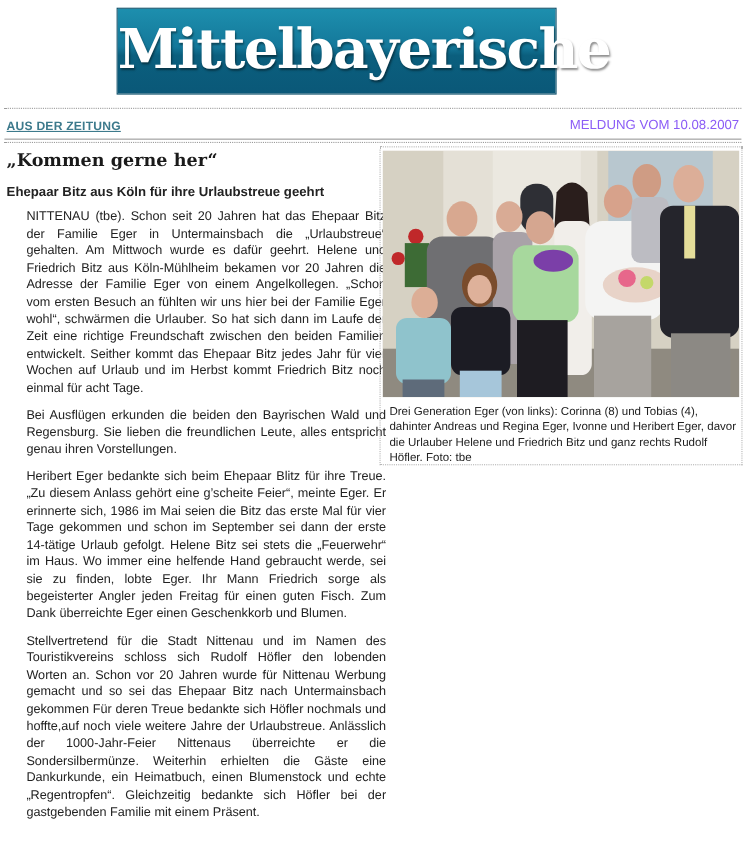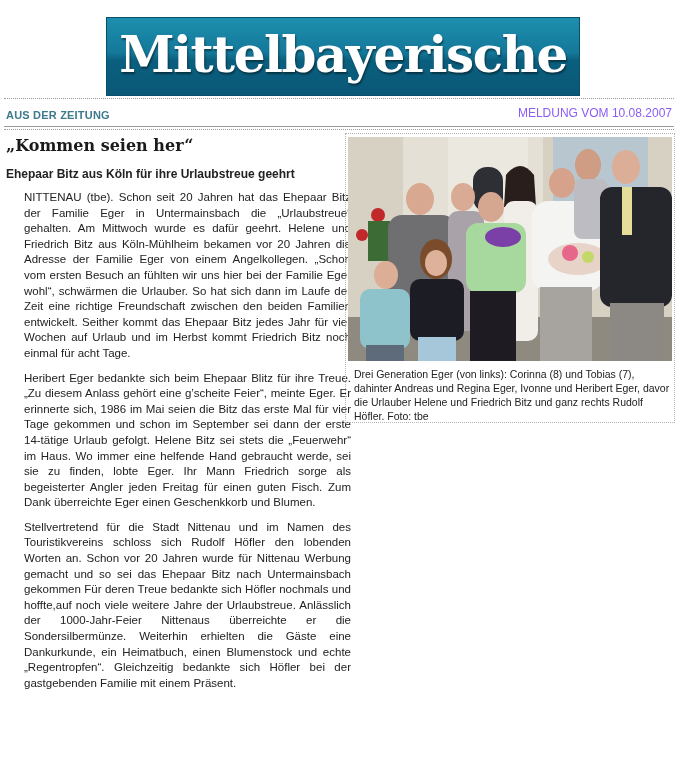--- a/index.html
+++ b/index.html
@@ -1,31 +1,31 @@
 <!DOCTYPE html>
 <html><head>
 <meta charset="utf-8">
 <style>
   html, body { margin: 0; padding: 0; background: #ffffff; }
   body { width: 678px; height: 766px; position: relative; overflow: hidden;
          font-family: "Liberation Sans", sans-serif; color: #1a1a1a; }
 
-  .masthead { position: absolute; left: 106px; top: 17px; width: 474px; height: 79px;
+  .masthead { position: absolute; left: 106px; top: 7px; width: 400px; height: 79px;
               background: linear-gradient(to bottom, #1d8fae 0%, #14789a 45%, #0b5f7e 55%, #0a5878 100%);
               border: 1px solid #0a4f6a; box-sizing: border-box; }
   .masthead-text { position: absolute; left: 0; right: 0; top: 4px; text-align: center;
                    font-family: "DejaVu Serif", serif; font-weight: bold; font-size: 50px;
                    color: #ffffff; letter-spacing: -1.5px; line-height: 66px;
                    text-shadow: 1px 2px 2px rgba(0,0,0,0.45); }
 
   .rule-dotted { position: absolute; left: 4px; right: 4px; height: 0; border-top: 1px dotted #9a9a9a; }
   .rule-solid  { position: absolute; left: 4px; right: 4px; height: 0; border-top: 1px solid #9a9a9a; }
 
   .section-label { position: absolute; left: 6px; top: 109px; font-size: 11px; font-weight: bold;
-                   color: #3d7a8c; letter-spacing: 0.2px; }
+                   color: #3d7a8c; letter-spacing: 0.2px; text-decoration: underline; }
   .meldung { position: absolute; right: 6px; top: 106px; font-size: 12px; color: #8b5cf6; }
 
   .headline { position: absolute; left: 6px; top: 136px; font-family: "DejaVu Serif", serif;
               font-weight: bold; font-size: 16px; color: #1a1a1a; }
   .subline { position: absolute; left: 6px; top: 167px; font-size: 12px; font-weight: bold; color: #222; }
 
   .body-col { position: absolute; left: 6px; top: 190px; width: 327px; font-size: 11.5px;
               line-height: 15.6px; text-align: justify; color: #222; margin-left: 18px; }
   .body-col p { margin: 0 0 9px 0; }
 
@@ -42,25 +42,26 @@
 <div class="masthead">
   <div class="masthead-text">Mittelbayerische</div>
 </div>
 
 <div class="rule-dotted" style="top:98px;"></div>
 <div class="section-label">AUS DER ZEITUNG</div>
 <div class="meldung">MELDUNG VOM 10.08.2007</div>
 <div class="rule-solid" style="top:126px;"></div>
 <div class="rule-dotted" style="top:129px;"></div>
 
-<h1 class="headline" style="margin:0;">„Kommen seien her“</h1>
+<h1 class="headline" style="margin:0;">„Kommen gerne her“</h1>
 <div class="subline">Ehepaar Bitz aus Köln für ihre Urlaubstreue geehrt</div>
 
 <div class="body-col">
   <p>NITTENAU (tbe). Schon seit 20 Jahren hat das Ehepaar Bitz der Familie Eger in Untermainsbach die „Urlaubstreue“ gehalten. Am Mittwoch wurde es dafür geehrt. Helene und Friedrich Bitz aus Köln-Mühlheim bekamen vor 20 Jahren die Adresse der Familie Eger von einem Angelkollegen. „Schon vom ersten Besuch an fühlten wir uns hier bei der Familie Eger wohl“, schwärmen die Urlauber. So hat sich dann im Laufe der Zeit eine richtige Freundschaft zwischen den beiden Familien entwickelt. Seither kommt das Ehepaar Bitz jedes Jahr für vier Wochen auf Urlaub und im Herbst kommt Friedrich Bitz noch einmal für acht Tage.</p>
+  <p>Bei Ausflügen erkunden die beiden den Bayrischen Wald und Regensburg. Sie lieben die freundlichen Leute, alles entspricht genau ihren Vorstellungen.</p>
   <p>Heribert Eger bedankte sich beim Ehepaar Blitz für ihre Treue. „Zu diesem Anlass gehört eine g’scheite Feier“, meinte Eger. Er erinnerte sich, 1986 im Mai seien die Bitz das erste Mal für vier Tage gekommen und schon im September sei dann der erste 14-tätige Urlaub gefolgt. Helene Bitz sei stets die „Feuerwehr“ im Haus. Wo immer eine helfende Hand gebraucht werde, sei sie zu finden, lobte Eger. Ihr Mann Friedrich sorge als begeisterter Angler jeden Freitag für einen guten Fisch. Zum Dank überreichte Eger einen Geschenkkorb und Blumen.</p>
   <p>Stellvertretend für die Stadt Nittenau und im Namen des Touristikvereins schloss sich Rudolf Höfler den lobenden Worten an. Schon vor 20 Jahren wurde für Nittenau Werbung gemacht und so sei das Ehepaar Bitz nach Untermainsbach gekommen Für deren Treue bedankte sich Höfler nochmals und hoffte,auf noch viele weitere Jahre der Urlaubstreue. Anlässlich der 1000-Jahr-Feier Nittenaus überreichte er die Sondersilbermünze. Weiterhin erhielten die Gäste eine Dankurkunde, ein Heimatbuch, einen Blumenstock und echte „Regentropfen“. Gleichzeitig bedankte sich Höfler bei der gastgebenden Familie mit einem Präsent.</p>
 </div>
 
 <div class="photo-box">
   <div class="photo">
     <svg width="324" height="224" viewBox="0 0 324 224">
 
       <rect x="0" y="0" width="324" height="224" fill="#d6d1c3"></rect>
       <rect x="55" y="0" width="140" height="150" fill="#e4e0d6"></rect>
@@ -100,14 +101,14 @@
 
       <ellipse cx="38" cy="138" rx="12" ry="14" fill="#dcae96"></ellipse>
       <rect x="12" y="152" width="50" height="60" rx="10" fill="#8fc3cc"></rect>
       <rect x="18" y="208" width="38" height="16" fill="#5e6b7a"></rect>
       <ellipse cx="88" cy="122" rx="16" ry="20" fill="#7a4c2c"></ellipse>
       <ellipse cx="88" cy="126" rx="11" ry="13" fill="#deb19a"></ellipse>
       <rect x="62" y="142" width="54" height="62" rx="10" fill="#1c1c24"></rect>
       <rect x="70" y="200" width="38" height="24" fill="#a6c6da"></rect>
     </svg>
   </div>
-  <div class="caption">Drei Generation Eger (von links): Corinna (8) und Tobias (7), dahinter Andreas und Regina Eger, Ivonne und Heribert Eger, davor die Urlauber Helene und Friedrich Bitz und ganz rechts Rudolf Höfler. Foto: tbe</div>
+  <div class="caption">Drei Generation Eger (von links): Corinna (8) und Tobias (4), dahinter Andreas und Regina Eger, Ivonne und Heribert Eger, davor die Urlauber Helene und Friedrich Bitz und ganz rechts Rudolf Höfler. Foto: tbe</div>
 </div>
 
 </body></html>

